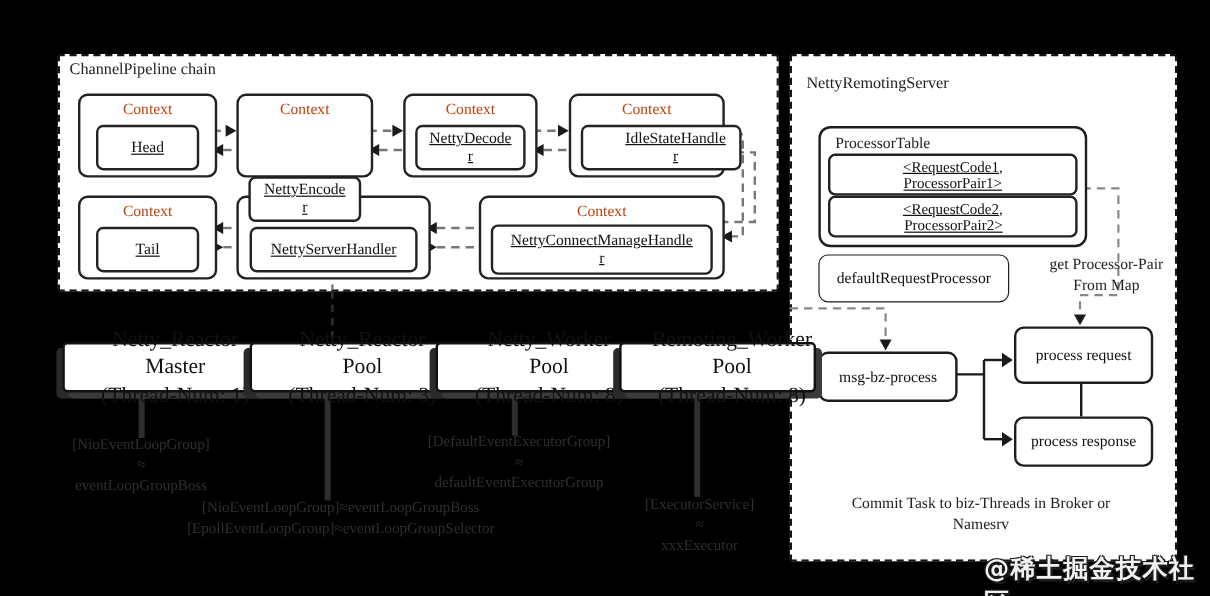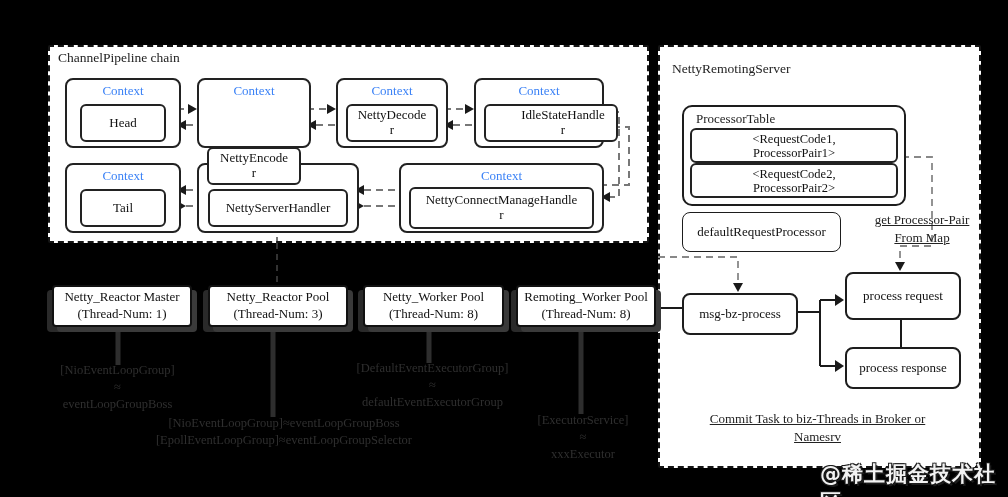--- a/index.html
+++ b/index.html
@@ -2,35 +2,35 @@
 <html><head>
 <meta charset="utf-8">
 <style>
   html,body{margin:0;padding:0;background:#000;}
   .stage{position:relative;width:1008px;height:497px;background:#000;overflow:hidden;
          font-family:"Liberation Serif","DejaVu Serif",serif;color:#1a1a1a;}
   .panel{position:absolute;background:#fff;border:2.5px dashed #151515;border-radius:2px;z-index:1;}
   .panel-title{position:absolute;font-size:13.5px;color:#222;z-index:3;}
   .wires{position:absolute;left:0;top:0;width:1008px;height:497px;z-index:2;pointer-events:none;}
   .ctx{position:absolute;background:#fff;border:2px solid #222;border-radius:8px;z-index:3;text-align:center;}
-  .ctx-title{display:block;margin-top:3px;font-size:13px;color:#3b82f6;}
+  .ctx-title{display:block;margin-top:3px;font-size:13px;color:#c2410c;}
   .inner{position:absolute;background:#fff;border:2px solid #222;border-radius:6px;z-index:4;
          display:flex;align-items:center;justify-content:center;text-align:center;
-         font-size:13px;line-height:1.12;color:#111;}
+         font-size:13px;line-height:1.12;color:#111;text-decoration:underline;}
   .pre{white-space:pre-line;}
   .rbox{position:absolute;background:#fff;border:2px solid #1d1d1d;border-radius:8px;z-index:3;
         display:flex;align-items:center;justify-content:center;text-align:center;font-size:13px;color:#111;}
   .thick{border-width:2.5px;}
   .ptable{position:absolute;background:#fff;border:2.5px solid #1d1d1d;border-radius:10px;z-index:3;}
   .ptable-title{position:absolute;left:12px;top:4px;font-size:13px;color:#222;}
-  .note{position:absolute;z-index:3;font-size:13px;text-align:center;color:#222;line-height:1.35;text-decoration:underline;}
+  .note{position:absolute;z-index:3;font-size:13px;text-align:center;color:#222;line-height:1.35;}
   .pool{position:absolute;background:#fff;border:2px solid #111;border-radius:4px;z-index:3;
         display:flex;flex-direction:column;align-items:center;justify-content:center;text-align:center;
-        font-size:13px;line-height:1.3;color:#111;
-        box-shadow:5px 5px 0 0 #3a3a3a,-5px 5px 0 0 #2a2a2a;}
+        font-size:18px;line-height:1.3;color:#111;
+        box-shadow:5px 5px 0 0 #3a3a3a,-5px 5px 0 0 #2a2a2a;padding-left:24px;}
   .impl{position:absolute;z-index:1;color:#2f2f2f;font-size:12.5px;line-height:1.35;text-align:center;}
   .watermark{position:absolute;z-index:6;font-family:"DejaVu Sans","Liberation Sans",sans-serif;
              font-weight:bold;font-size:21px;color:#f2f2f2;letter-spacing:1px;
              text-shadow:2px 2px 0 #1c1c1c,-1px -1px 0 #1c1c1c,1px -1px 0 #1c1c1c,-1px 1px 0 #1c1c1c;}
 </style>
 </head>
 <body>
 
 <div class="stage">
 
@@ -144,21 +144,21 @@
     <span class="ctx-title">Context</span>
   </div>
   <div class="inner pre" style="left:409px;top:187px;width:181px;height:38px;">NettyConnectManageHandle
 r</div>
 
   <div class="ptable" style="left:682px;top:105px;width:220px;height:97px;">
     <span class="ptable-title">ProcessorTable</span>
   </div>
   <div class="inner pre" style="left:690px;top:128px;width:204px;height:31px;font-size:12.5px;">&lt;RequestCode1,
 ProcessorPair1&gt;</div>
-  <div class="inner pre" style="left:690px;top:163px;width:204px;height:31px;font-size:12.5px;">&lt;RequestCode2,
+  <div class="inner pre" style="left:690px;top:163px;width:204px;height:31px;font-size:12.5px;text-align:right;">&lt;RequestCode2,
 ProcessorPair2&gt;</div>
 
   <div class="rbox" style="left:682px;top:212px;width:157px;height:38px;border-width:1.5px;">defaultRequestProcessor</div>
   <div class="note" style="left:862px;top:211px;width:120px;">get Processor-Pair From Map</div>
   <div class="rbox thick" style="left:682px;top:293px;width:112px;height:38px;">msg-bz-process</div>
   <div class="rbox" style="left:845px;top:272px;width:112px;height:44px;">process request</div>
   <div class="rbox" style="left:845px;top:347px;width:112px;height:38px;">process response</div>
   <div class="note" style="left:690px;top:410px;width:255px;">Commit Task to biz-Threads in Broker or Namesrv</div>
 
   <div class="pool" style="left:52px;top:285px;width:136px;height:38px;">

